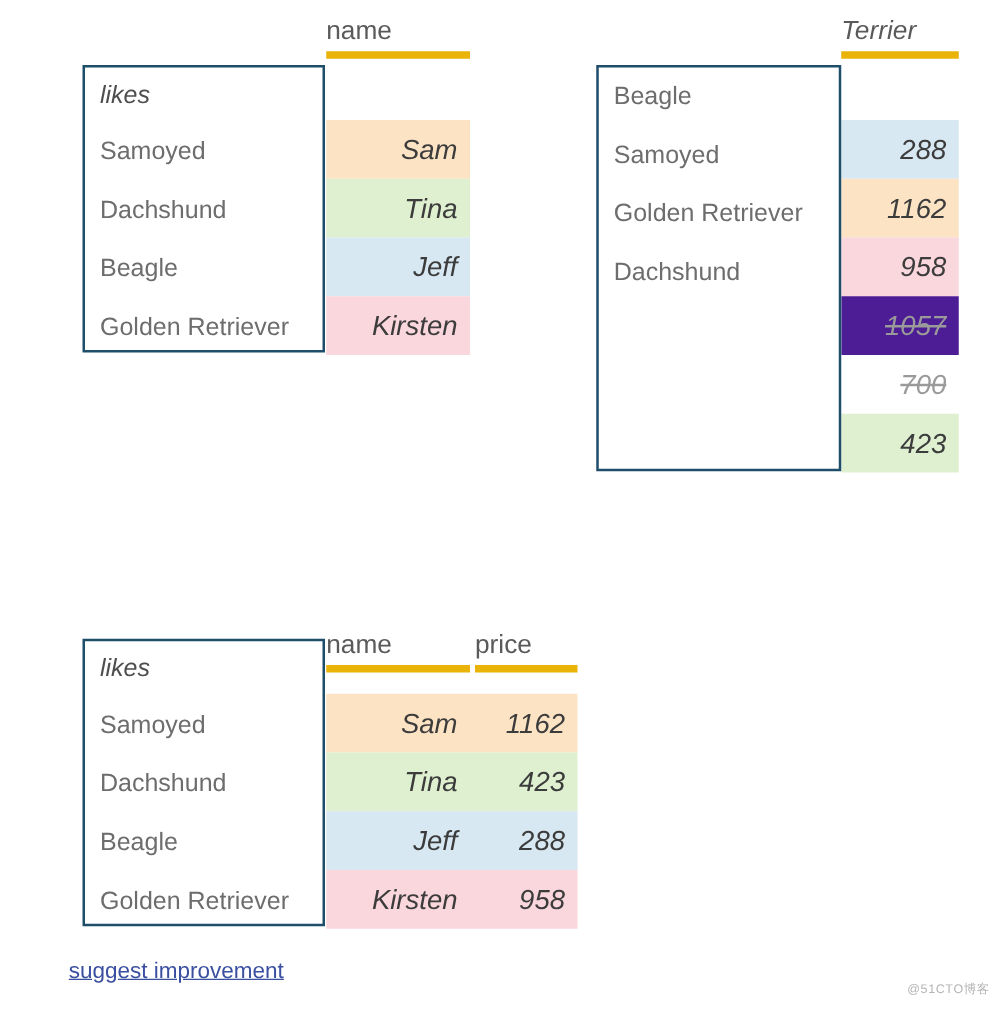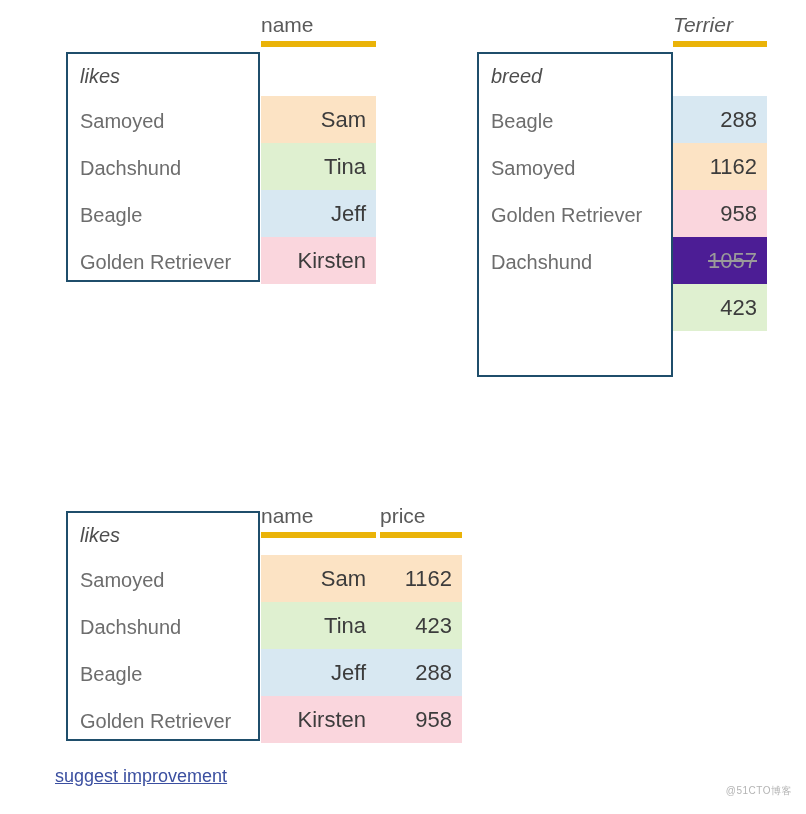--- a/index.html
+++ b/index.html
@@ -65,20 +65,21 @@
   }
 
   
   .values {
     position: absolute;
     z-index: 1;
   }
   .val-row {
     display: flex;
     box-sizing: border-box;
+    font-style: italic;
   }
   .val-cell {
     font-size: 22px;
     color: #3c3c3c;
     text-align: right;
     display: flex;
     align-items: center;
     justify-content: flex-end;
     padding-right: 10px;
     box-sizing: border-box;
@@ -144,39 +145,41 @@
   </div>
 </div>
 
 <div class="panel" style="left:0; top:0; width:806px; height:400px;">
 
   <div class="col-headers" style="left:673px; top:14px;">
     <div class="col-header italic" style="width:94px;">Terrier</div>
   </div>
 
   <div class="index-box" style="left:477px; top:52px; width:196px; height:325px;">
-    <div class="index-cell index-name" style="height:44px;">breed</div>
     <div class="index-cell" style="height:47px;">Beagle</div>
     <div class="index-cell" style="height:47px;">Samoyed</div>
     <div class="index-cell" style="height:47px;">Golden Retriever</div>
     <div class="index-cell" style="height:47px;">Dachshund</div>
   </div>
 
   <div class="values" style="left:673px; top:96px;">
     <div class="val-row" style="background:#d8e8f2; height:47px;">
       <div class="val-cell" style="width:94px;">288</div>
     </div>
     <div class="val-row" style="background:#fce3c4; height:47px;">
       <div class="val-cell" style="width:94px;">1162</div>
     </div>
     <div class="val-row" style="background:#fad6dd; height:47px;">
       <div class="val-cell" style="width:94px;">958</div>
     </div>
     <div class="val-row" style="background:#4c1d95; height:47px;">
       <div class="val-cell struck" style="width:94px;">1057</div>
+    </div>
+    <div class="val-row" style="background:#ffffff; height:47px;">
+      <div class="val-cell struck" style="width:94px;">700</div>
     </div>
     <div class="val-row" style="background:#dff0d0; height:47px;">
       <div class="val-cell" style="width:94px;">423</div>
     </div>
   </div>
 </div>
 
 <div class="panel" style="left:0; top:460px; width:500px; height:300px;">
 
   <div class="col-headers" style="left:261px; top:12px;">

